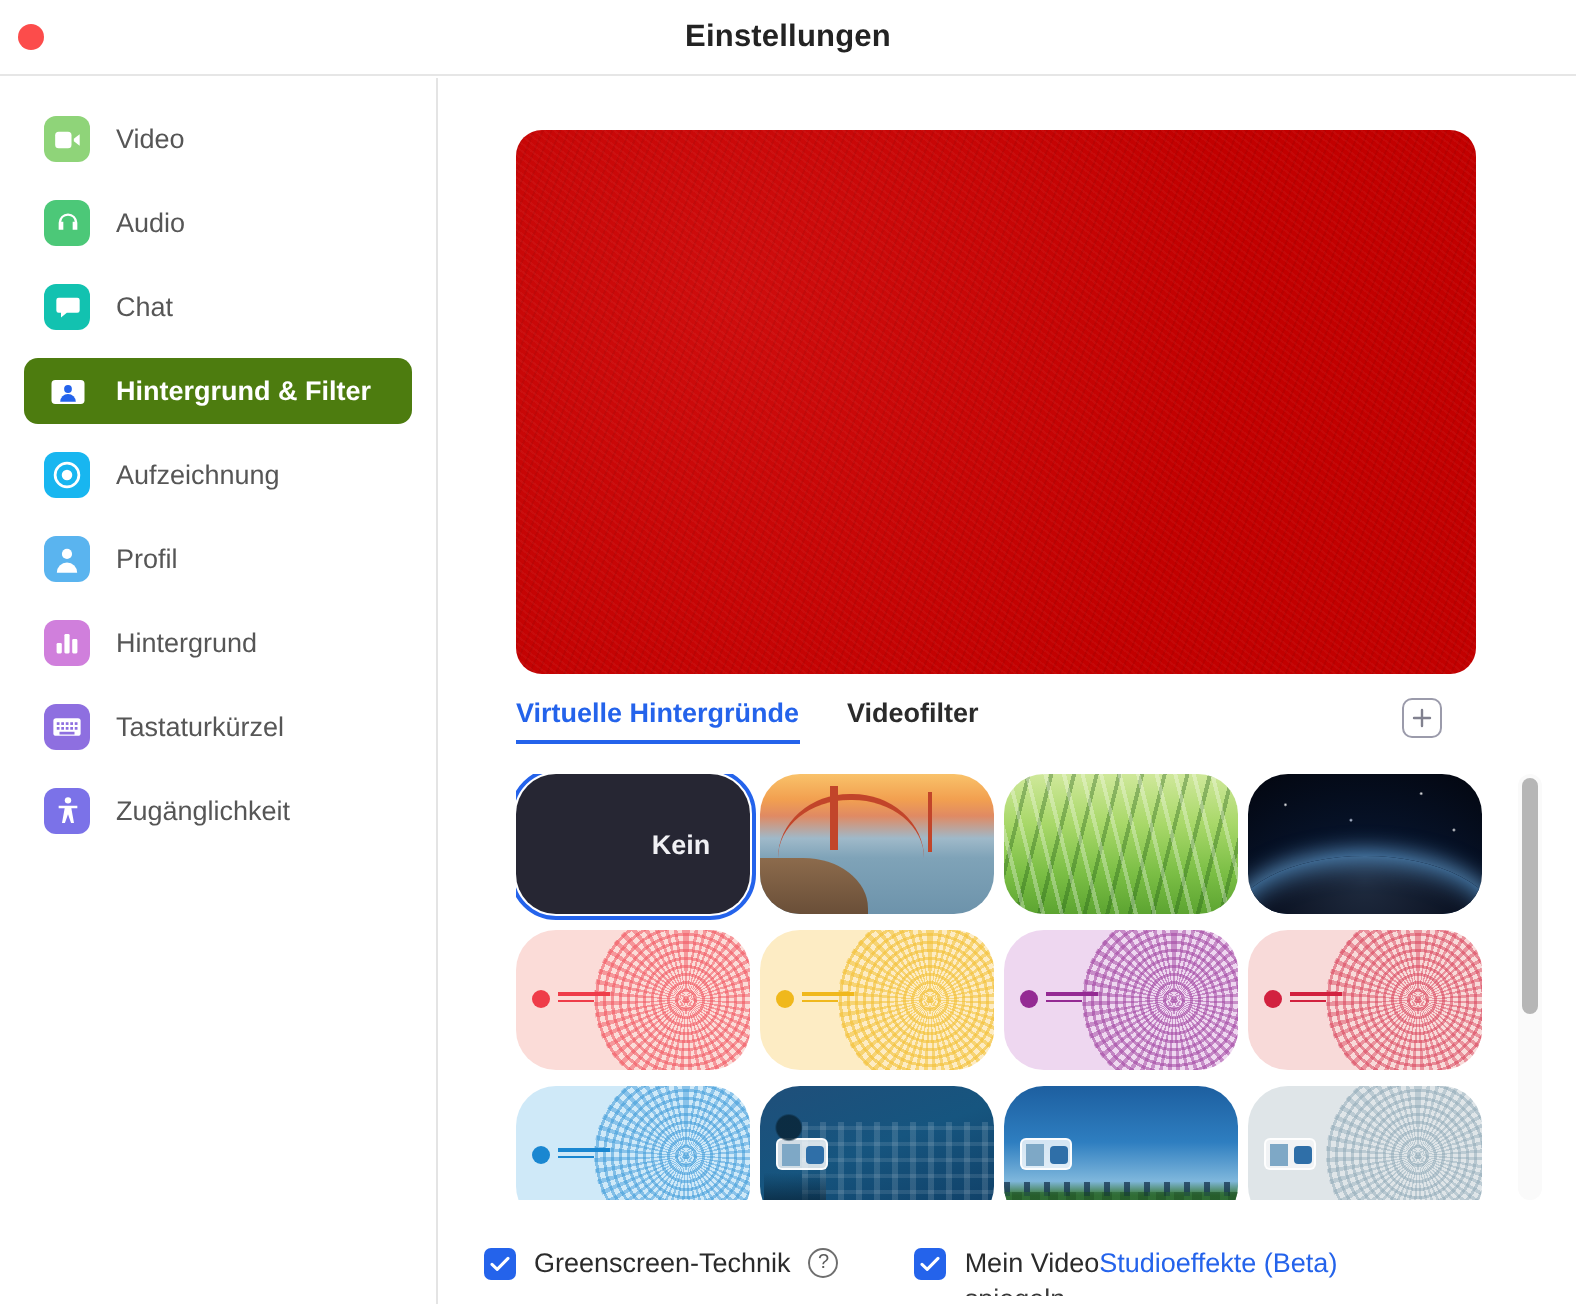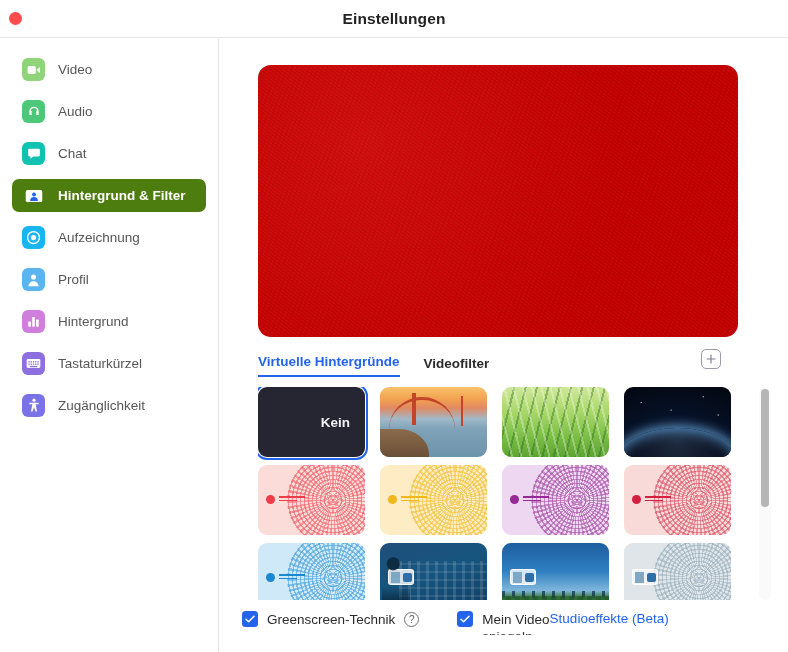--- a/index.html
+++ b/index.html
@@ -84,21 +84,21 @@
     position: absolute; inset: 0;
     background-image:
       repeating-linear-gradient(37deg, rgba(255,255,255,.035) 0 1px, transparent 1px 3px),
       repeating-linear-gradient(113deg, rgba(0,0,0,.05) 0 1px, transparent 1px 4px);
   }
 
   
   .tabrow {
     position: absolute; top: 310px; left: 38px;
     width: 492px; height: 28px;
-    display: flex; align-items: flex-end;
+    display: flex; align-items: flex-start;
   }
   .tab {
     font-size: 13.5px; font-weight: bold;
     color: #2b2b2b; padding-bottom: 6px;
     margin-right: 24px; cursor: default;
     white-space: nowrap;
   }
   .tab.active {
     color: #2463eb;
     border-bottom: 2px solid #2463eb;
@@ -117,22 +117,22 @@
     width: 495px; height: 213px;
     overflow: hidden;
   }
   .grid {
     display: grid;
     grid-template-columns: repeat(4, 117px);
     grid-auto-rows: 70px;
     gap: 8px 5px;
   }
   .thumb {
-    width: 107px; height: 70px;
-    border-radius: 9px;
+    width: 117px; height: 70px;
+    border-radius: 20px;
     overflow: hidden;
     position: relative;
     cursor: default;
     background: #e9e9ee;
     padding-left: 48px;
   }
   .thumb.selected {
     outline: 2px solid #2463eb;
     outline-offset: 1px;
   }
@@ -260,21 +260,21 @@
   .scrollbar-thumb {
     position: absolute; top: 2px; left: 2px;
     width: 8px; height: 118px;
     background: #b6b6b6; border-radius: 4px;
   }
 
   
   .bottombar {
     position: absolute; top: 572px; left: 0;
     width: 568px; height: 41px;
-    display: flex; align-items: flex-start;
+    display: flex; align-items: center;
   }
   .chk-group { display: flex; align-items: center; }
   .checkbox {
     width: 16px; height: 16px; border-radius: 3.5px;
     background: #2463eb;
     display: flex; align-items: center; justify-content: center;
     flex: none; cursor: default;
   }
   .checkbox svg { display: block; }
   .chk-label {

